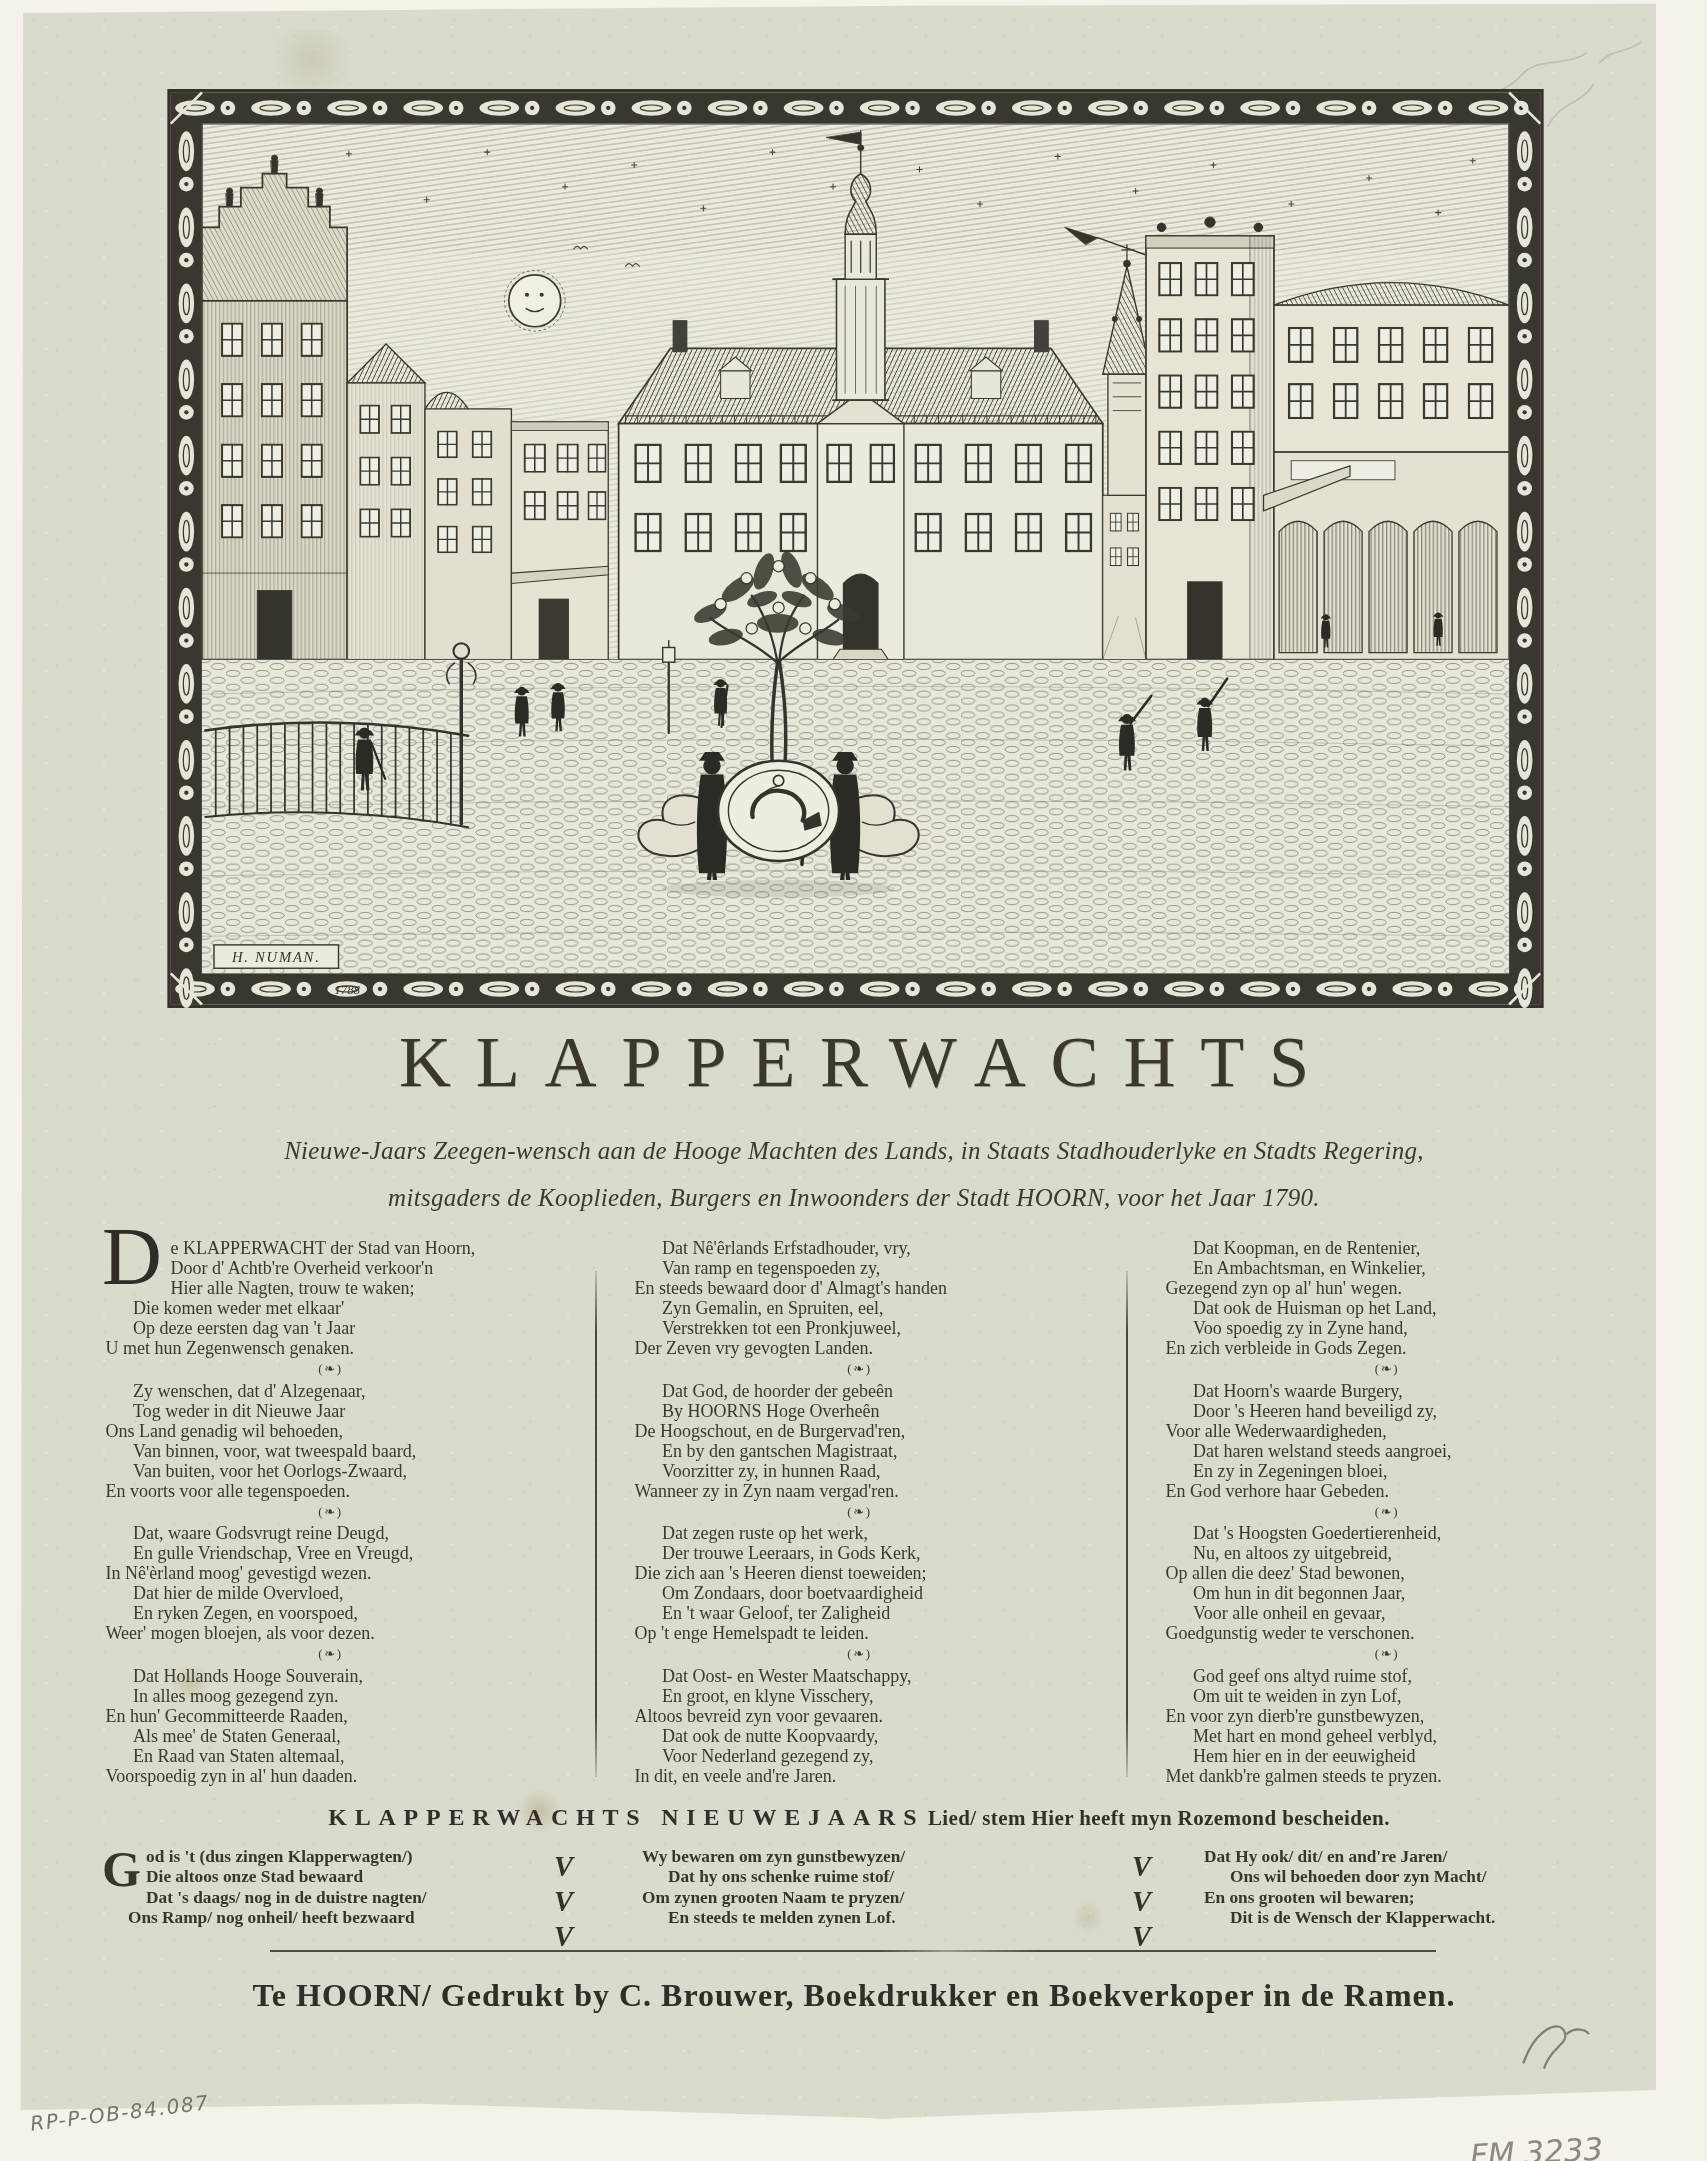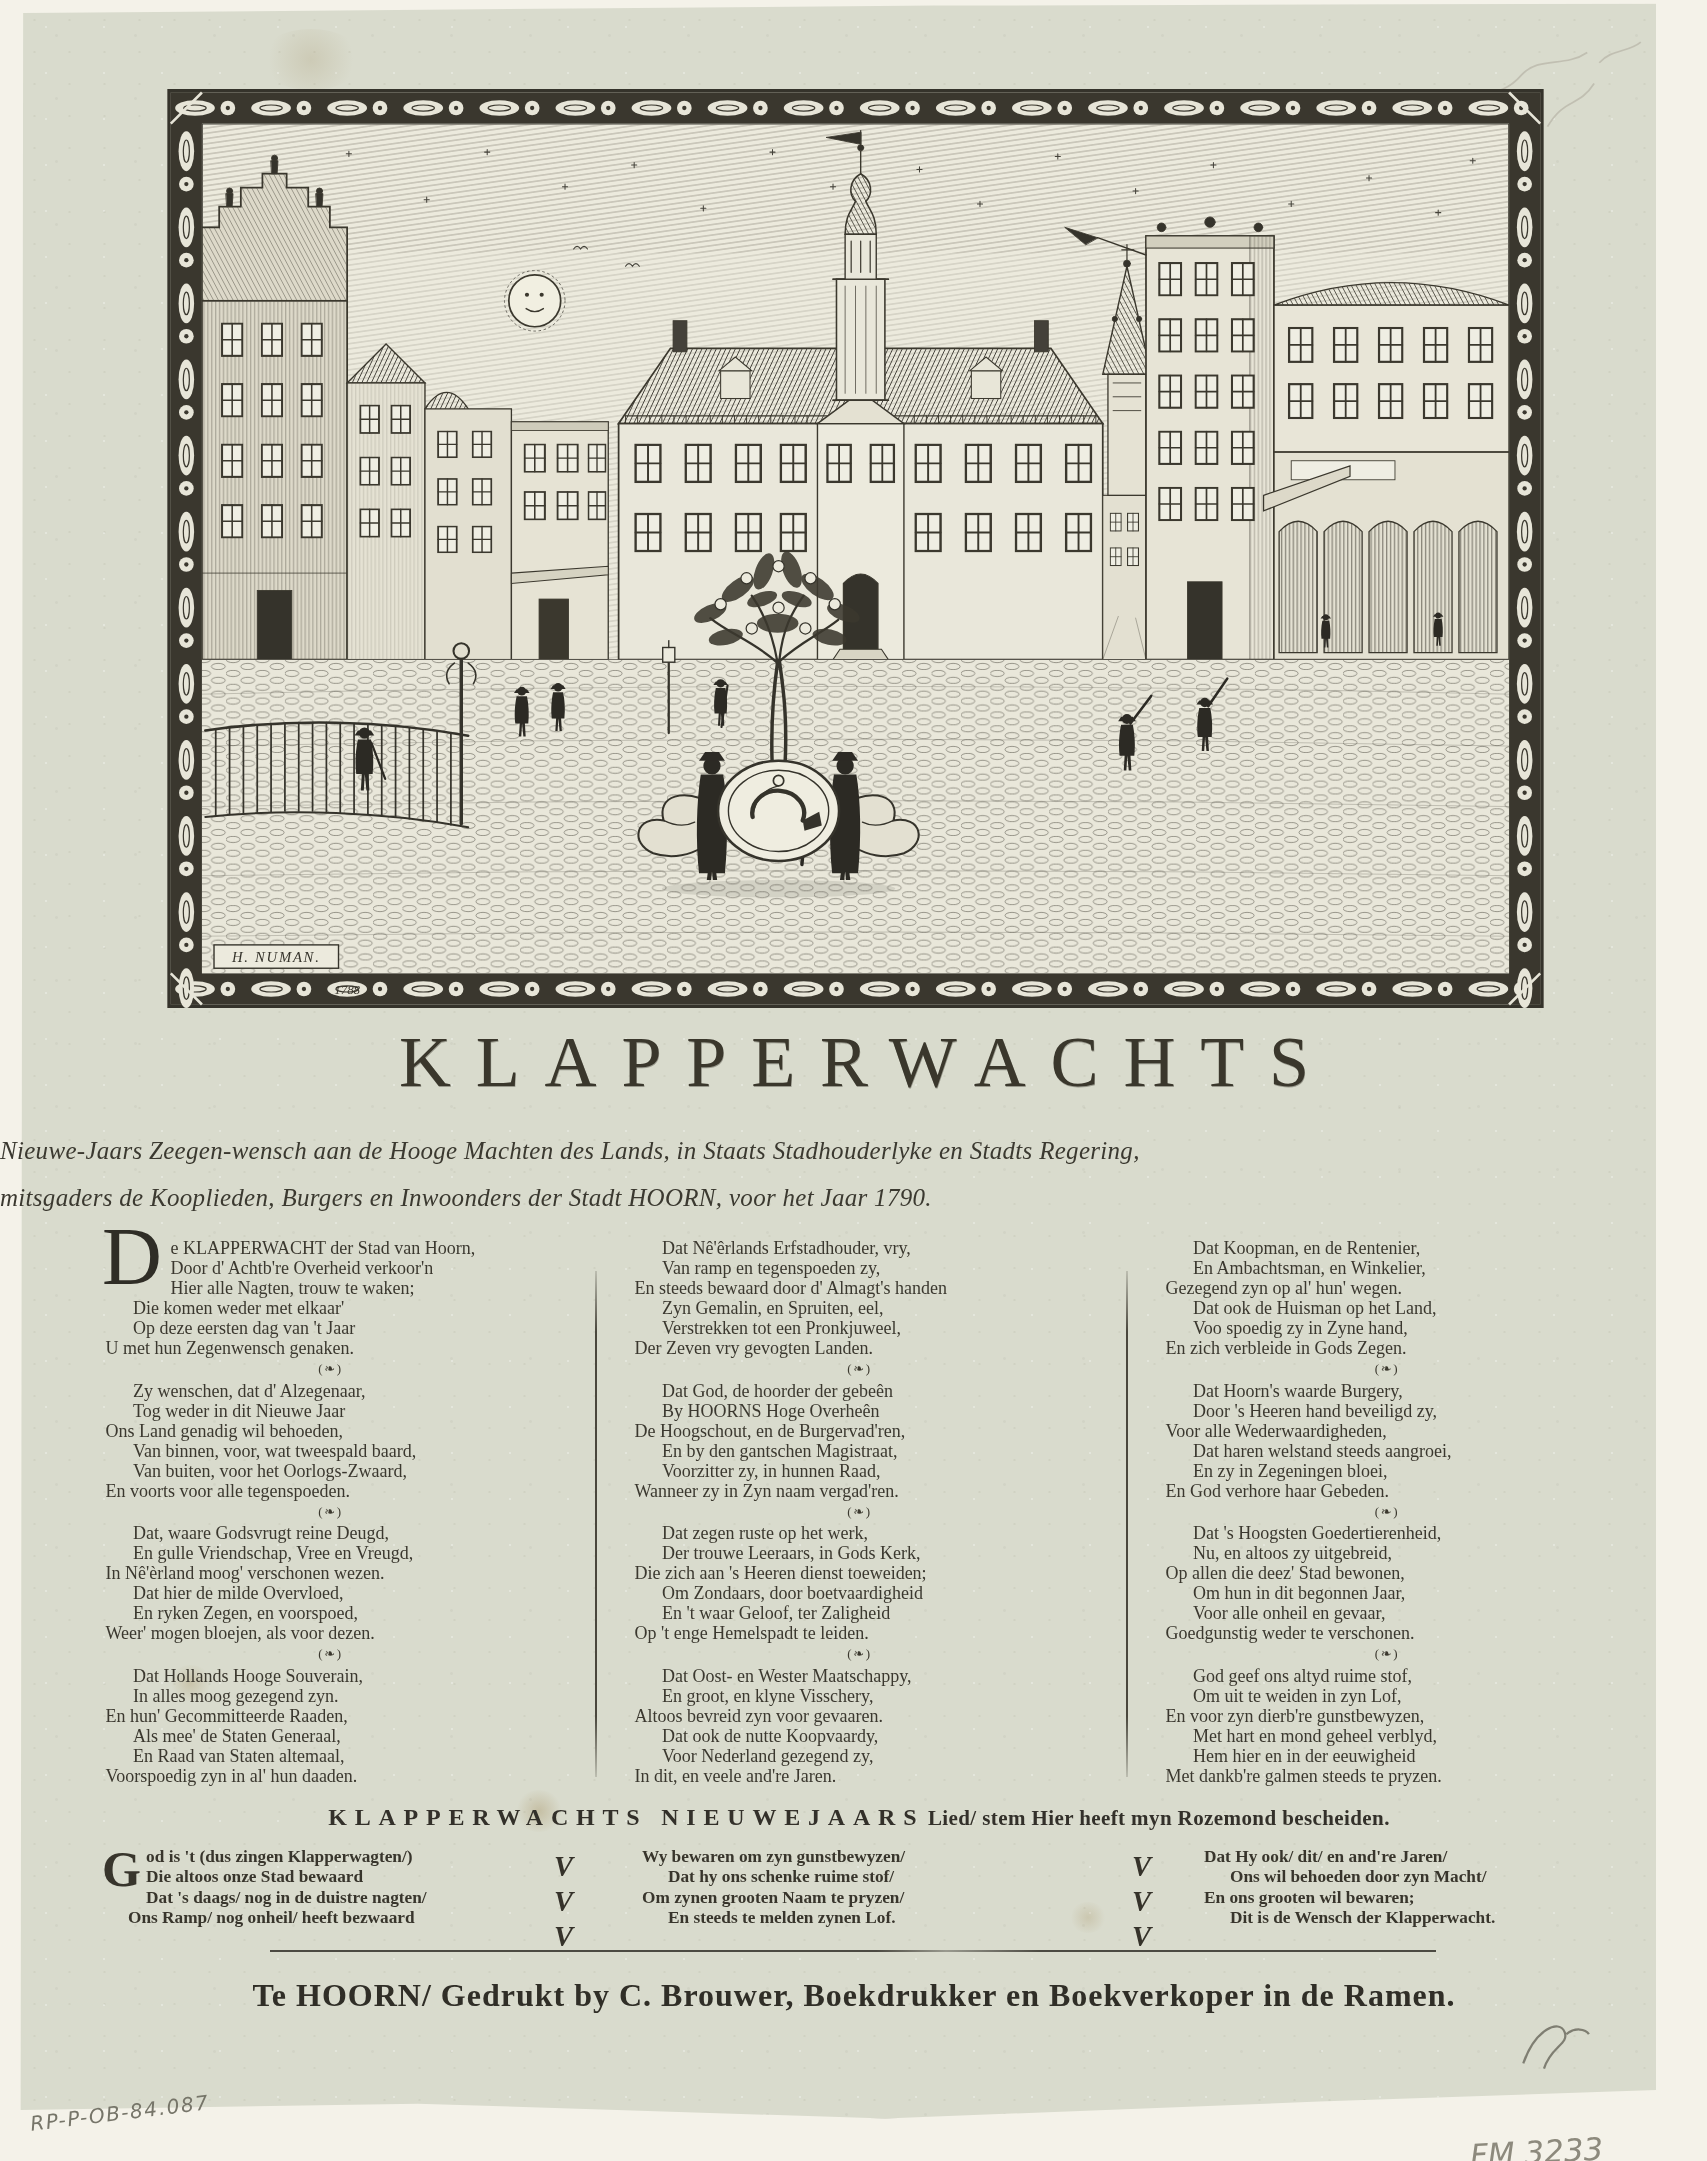--- a/index.html
+++ b/index.html
@@ -15,21 +15,21 @@
          background-size:35px 32px,58px 46px,79px 63px;
          clip-path:polygon(0.35% 0.45%,55% 0.1%,99.4% 0%,100% 1.2%,99.8% 60%,99.95% 98.6%,78% 99.2%,52% 100%,24% 99.3%,0.2% 99.6%);
          box-shadow:0 3.5px 8.6px rgba(60,58,46,0.25);}
   .fox{position:absolute;border-radius:50%;pointer-events:none;}
 
   .engraving{position:absolute;left:167px;top:89px;width:1377px;height:919px;}
 
   .title{position:absolute;top:1021px;left:0;width:1708px;text-align:center;
          font-size:72px;letter-spacing:0.345em;text-indent:0.345em;white-space:nowrap;
          color:#3a372c;text-shadow:0.5px 0.5px 0 rgba(58,55,44,0.4);}
-  .sub{position:absolute;left:0;width:1708px;font-style:italic;
+  .sub{position:absolute;left:0;width:1708px;text-align:center;font-style:italic;
        font-size:25px;color:#3b3930;letter-spacing:0.3px;}
   .sub1{top:1137px;} .sub2{top:1184px;}
 
   .poem-col{position:absolute;top:1238px;font-size:18px;line-height:20px;color:#3b382f;}
   .poem-col-1{left:102px;width:457px;}
   .poem-col-2{left:631px;width:457px;}
   .poem-col-3{left:1162px;width:450px;}
   .vline{min-height:20px;white-space:nowrap;padding-left:3.5px;}
   .vline.ind{padding-left:31px;}
   .dropcap{float:left;font-size:83px;line-height:0.78;padding:0 8.6px 0 0;margin-top:-14px;color:#2f2d26;}
@@ -560,21 +560,21 @@
         <div class="vline ind">Tog weder in dit Nieuwe Jaar</div>
         <div class="vline">Ons Land genadig wil behoeden,</div>
         <div class="vline ind">Van binnen, voor, wat tweespald baard,</div>
         <div class="vline ind">Van buiten, voor het Oorlogs-Zwaard,</div>
         <div class="vline">En voorts voor alle tegenspoeden.</div>
       </div>
       <div class="orn">(❧)</div>
       <div class="stanza">
         <div class="vline ind">Dat, waare Godsvrugt reine Deugd,</div>
         <div class="vline ind">En gulle Vriendschap, Vree en Vreugd,</div>
-        <div class="vline">In Nê'èrland moog' verschonen wezen.</div>
+        <div class="vline">In Nê'èrland moog' gevestigd wezen.</div>
         <div class="vline ind">Dat hier de milde Overvloed,</div>
         <div class="vline ind">En ryken Zegen, en voorspoed,</div>
         <div class="vline">Weer' mogen bloejen, als voor dezen.</div>
       </div>
       <div class="orn">(❧)</div>
       <div class="stanza">
         <div class="vline ind">Dat Hollands Hooge Souverain,</div>
         <div class="vline ind">In alles moog gezegend zyn.</div>
         <div class="vline">En hun' Gecommitteerde Raaden,</div>
         <div class="vline ind">Als mee' de Staten Generaal,</div>

